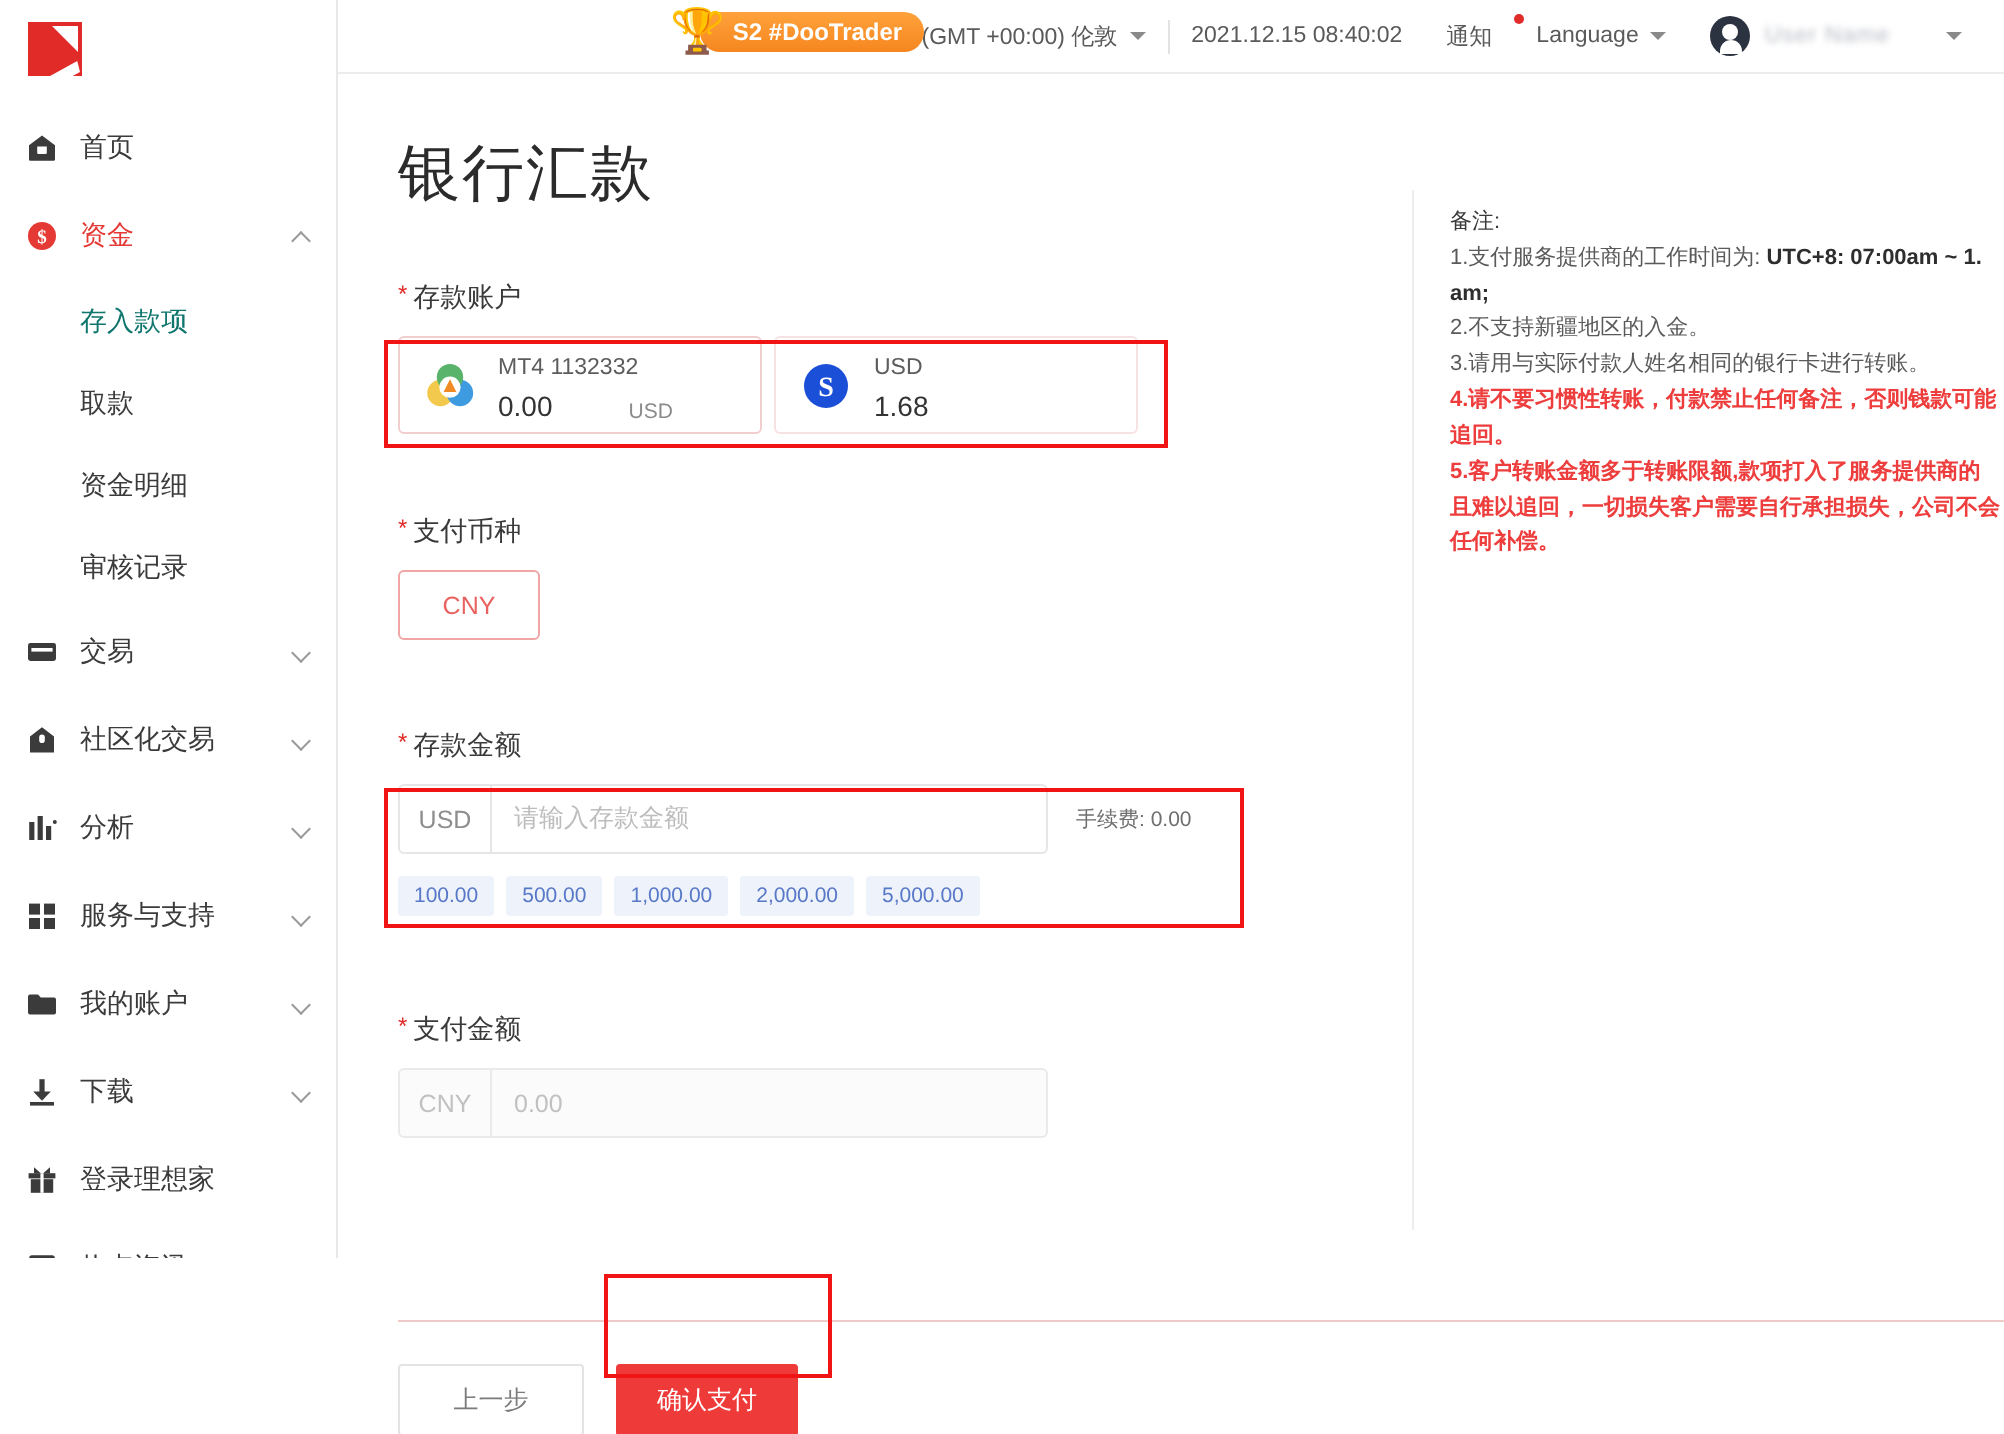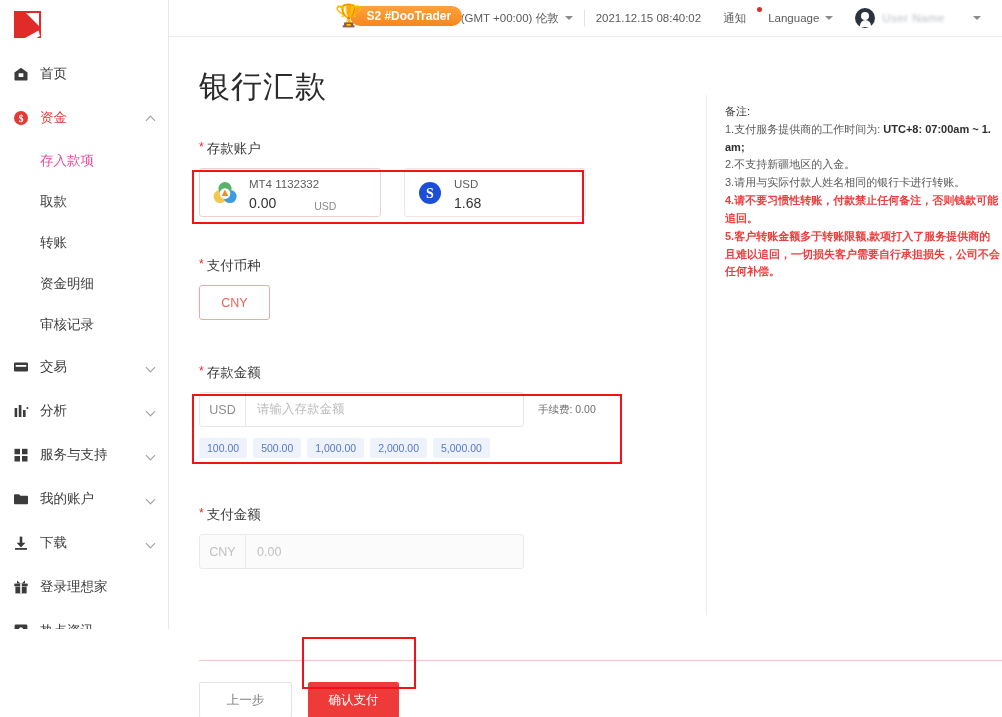--- a/index.html
+++ b/index.html
@@ -62,21 +62,21 @@
     border-right: 1.4px solid #9a9a9a;
     border-bottom: 1.4px solid #9a9a9a;
     transform: rotate(45deg);
   }
   .caret.up:before{ transform: rotate(-135deg); top:4px; }
 
   .subnav-item {
     height: 41px; display:flex; align-items:center;
     padding-left: 40px; font-size: 13.5px; color: #3b3b3b; cursor: pointer;
   }
-  .subnav-item.active { color: #ec4899; }
+  .subnav-item.active { color: #0f766e; }
 
   .anniv {
     display:flex; align-items:center; height: 46px; padding-left: 14px;
     position: relative;
   }
   .anniv .num { color:#e53935; font-size:19px; font-weight:700; margin-right:8px;}
   .anniv .txt { color:#e53935; font-size:13.5px; }
   .anniv .env {
     margin-left: 8px; width: 24px; height: 32px;
     background: linear-gradient(160deg,#f7d9a8,#f0c98a);
@@ -159,21 +159,21 @@
     background:#ededed;
   }
 
   .form { position:absolute; left:30px; top:103px; width:495px; }
   .f-label {
     font-size:13.5px; color:#3a3a3a; margin-bottom:10px;
     display:flex; align-items:flex-start;
   }
   .req { color:#e02b28; margin-right:3px; font-size:12px; line-height:15px;}
 
-  .acct-row { display:flex; gap:23px; }
+  .acct-row { display:flex; gap:6px; }
   .acct-card {
     width:182px; height:49px; border:1px solid #f2cfcf; border-radius:3px;
     display:flex; align-items:center; padding: 0 12px; background:#fff;
   }
   .acct-card.plain { border-color:#f6e2e2; }
   .acct-ico { width:26px; height:26px; margin-right:11px; flex:0 0 26px; }
   .acct-text { line-height:1.35; }
   .acct-top { font-size:11.5px; color:#5c5c5c; }
   .acct-bot { font-size:14px; color:#333; display:flex; gap:38px; }
   .acct-bot .cur { font-size:10.5px; color:#8b8b8b; align-self:flex-end; }
@@ -284,40 +284,47 @@
         <span class="caret up"></span>
       </div>
 
       <div class="subnav-item active">
         <span>存入款项</span>
       </div>
       <div class="subnav-item">
         <span>取款</span>
       </div>
       <div class="subnav-item">
-        <span>转账</span>
-      </div>
-      <div class="subnav-item">
         <span>资金明细</span>
       </div>
       <div class="subnav-item">
         <span>审核记录</span>
       </div>
 
       <div class="nav-item">
         <span class="ic">
           <svg width="16" height="16" viewBox="0 0 16 16">
               <rect x="1" y="3.5" width="14" height="9" rx="1.2" fill="#3b3b3b"></rect>
               <rect x="2.7" y="6" width="10.6" height="1.8" fill="#fff"></rect>
             </svg>
         </span>
         <span class="lbl">交易</span>
         <span class="caret"></span>
       </div>
 
+      <div class="nav-item">
+        <span class="ic">
+          <svg width="16" height="16" viewBox="0 0 16 16">
+              <path d="M2 6.2 8 1.6l6 4.6v8.1H2Z" fill="#3b3b3b"></path>
+              <rect x="6.6" y="5.3" width="2.8" height="4.2" rx="1.4" fill="#fff"></rect>
+            </svg>
+        </span>
+        <span class="lbl">社区化交易</span>
+        <span class="caret"></span>
+      </div>
 
       <div class="nav-item">
         <span class="ic">
           <svg width="16" height="16" viewBox="0 0 16 16">
               <rect x="1.6" y="5" width="2.6" height="9" fill="#3b3b3b"></rect>
               <rect x="5.8" y="2" width="2.6" height="12" fill="#3b3b3b"></rect>
               <rect x="10" y="7" width="2.6" height="7" fill="#3b3b3b"></rect>
               <circle cx="14.4" cy="5" r="1" fill="#3b3b3b"></circle>
             </svg>
         </span>

